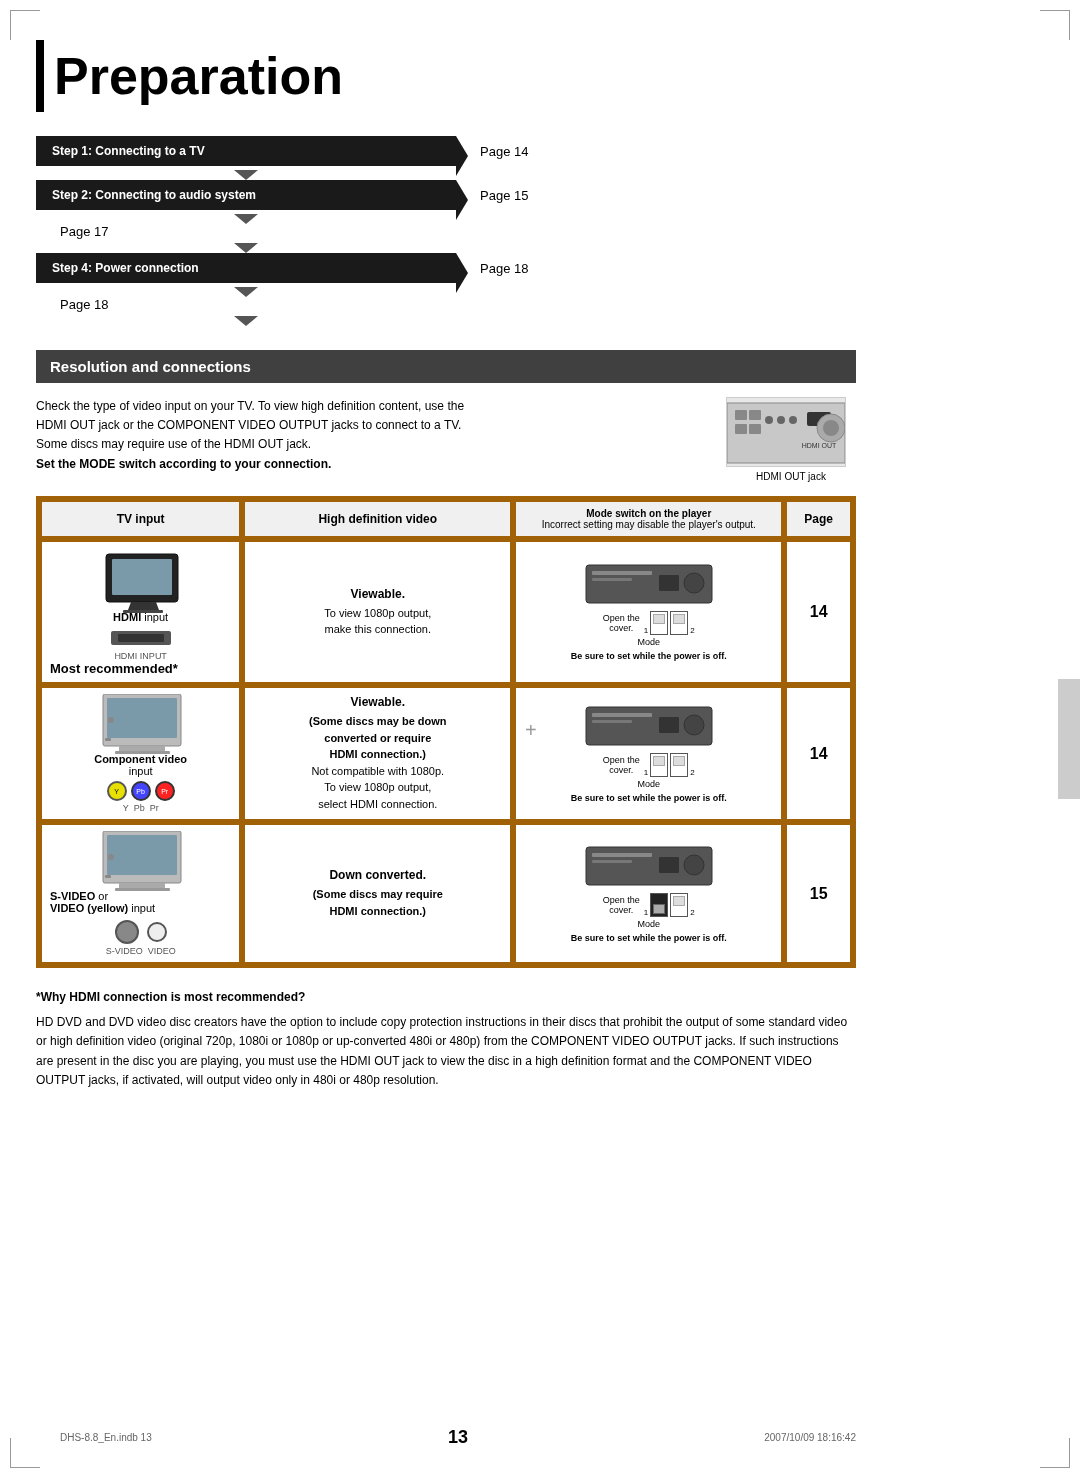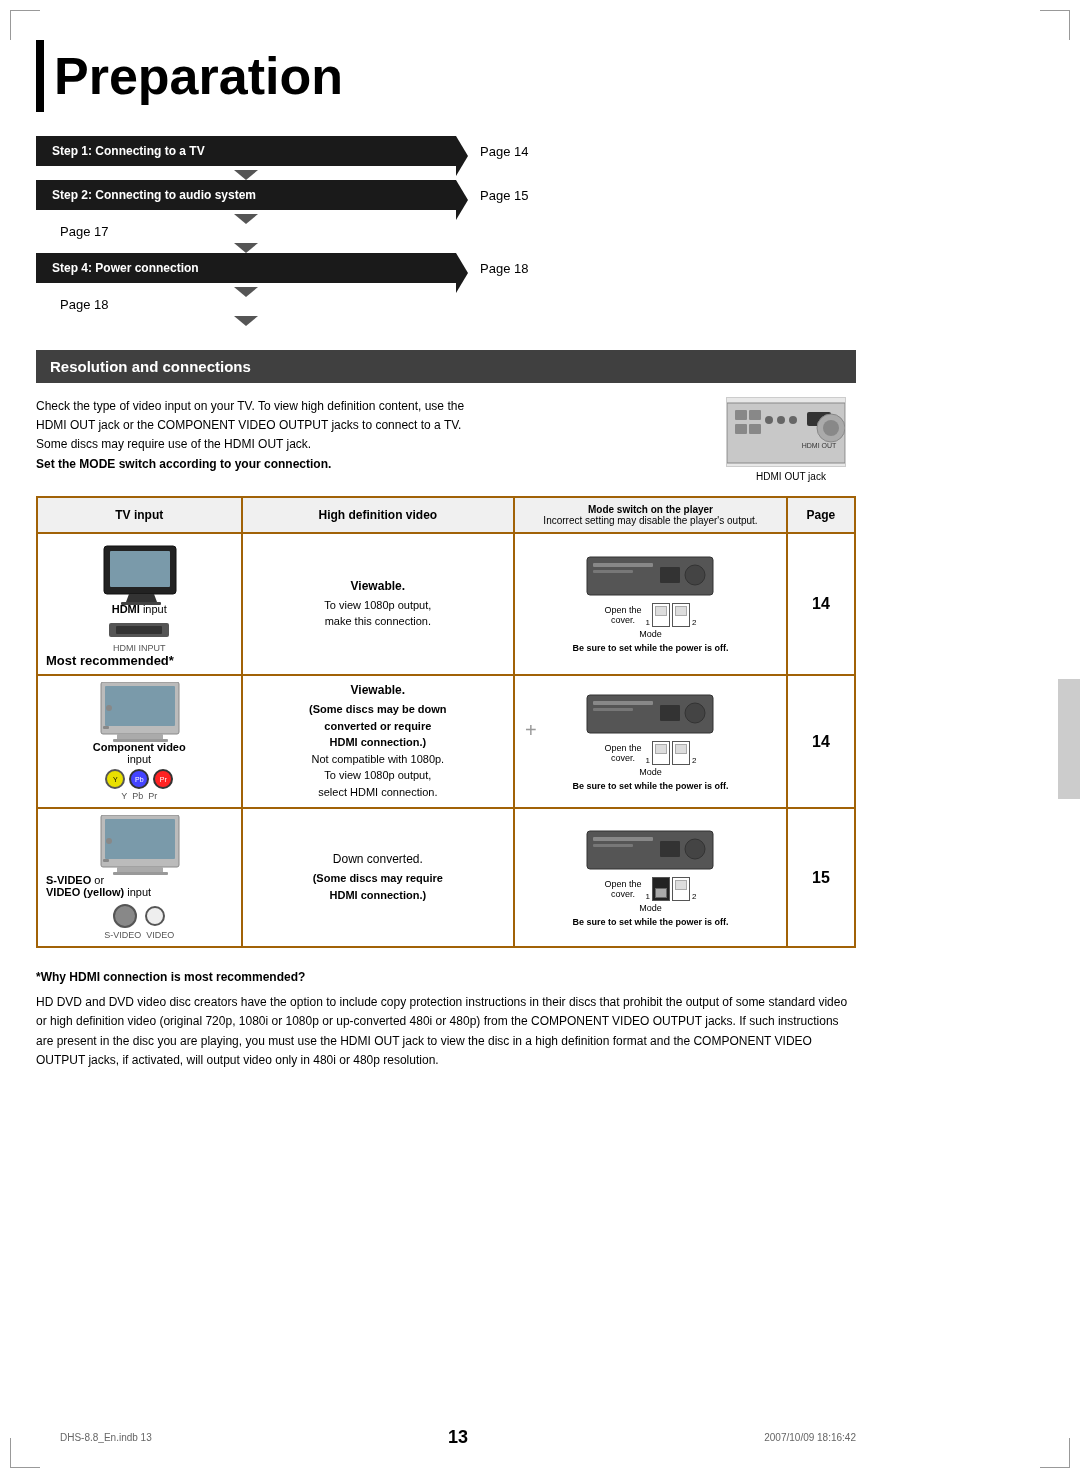--- a/index.html
+++ b/index.html
@@ -173,21 +173,21 @@
     }
 
     
     .connection-table {
       width: 100%;
       border-collapse: collapse;
       border: 1px solid #ccc;
       font-size: 11.5px;
     }
     .connection-table th, .connection-table td {
-      border: 2px solid #a16207;
+      border: 6px solid #a16207;
       padding: 6px 8px;
       vertical-align: middle;
     }
     .connection-table thead tr th {
       background: #f0f0f0;
       font-size: 12px;
       text-align: center;
     }
     .th-mode {
       background: #f0f0f0;
@@ -568,21 +568,21 @@
               <span style="font-weight:bold;">VIDEO (yellow)</span> input
             </div>
             <div class="svideo-connectors">
               <div style="width:24px;height:24px;border-radius:50%;border:2px solid #555;background:#888;"></div>
               <div style="width:20px;height:20px;border-radius:50%;border:2px solid #555;background:#eee;margin-top:2px;"></div>
             </div>
             <div style="font-size:9px; text-align:center; color:#555; margin-top:2px;">S-VIDEO&nbsp;&nbsp;VIDEO</div>
           </td>
           <td class="col-hd">
             <div class="viewable-text">
-              <div class="vb" style="font-weight:normal;">Down converted.</div>
+              <div class="vb" style="font-weight:bold;">Down converted.</div>
               <div style="font-size:11px; margin-top:4px; line-height:1.5;">
                 <span style="font-weight:bold;">(Some discs may require<br>HDMI connection.)</span>
               </div>
             </div>
           </td>
           <td class="col-mode mode-cell">
             <svg width="130" height="42" viewBox="0 0 130 42">
               <rect x="2" y="2" width="126" height="38" rx="3" fill="#555" stroke="#333"></rect>
               <rect x="8" y="8" width="60" height="4" rx="1" fill="#888"></rect>
               <rect x="8" y="15" width="40" height="3" rx="1" fill="#777"></rect>

